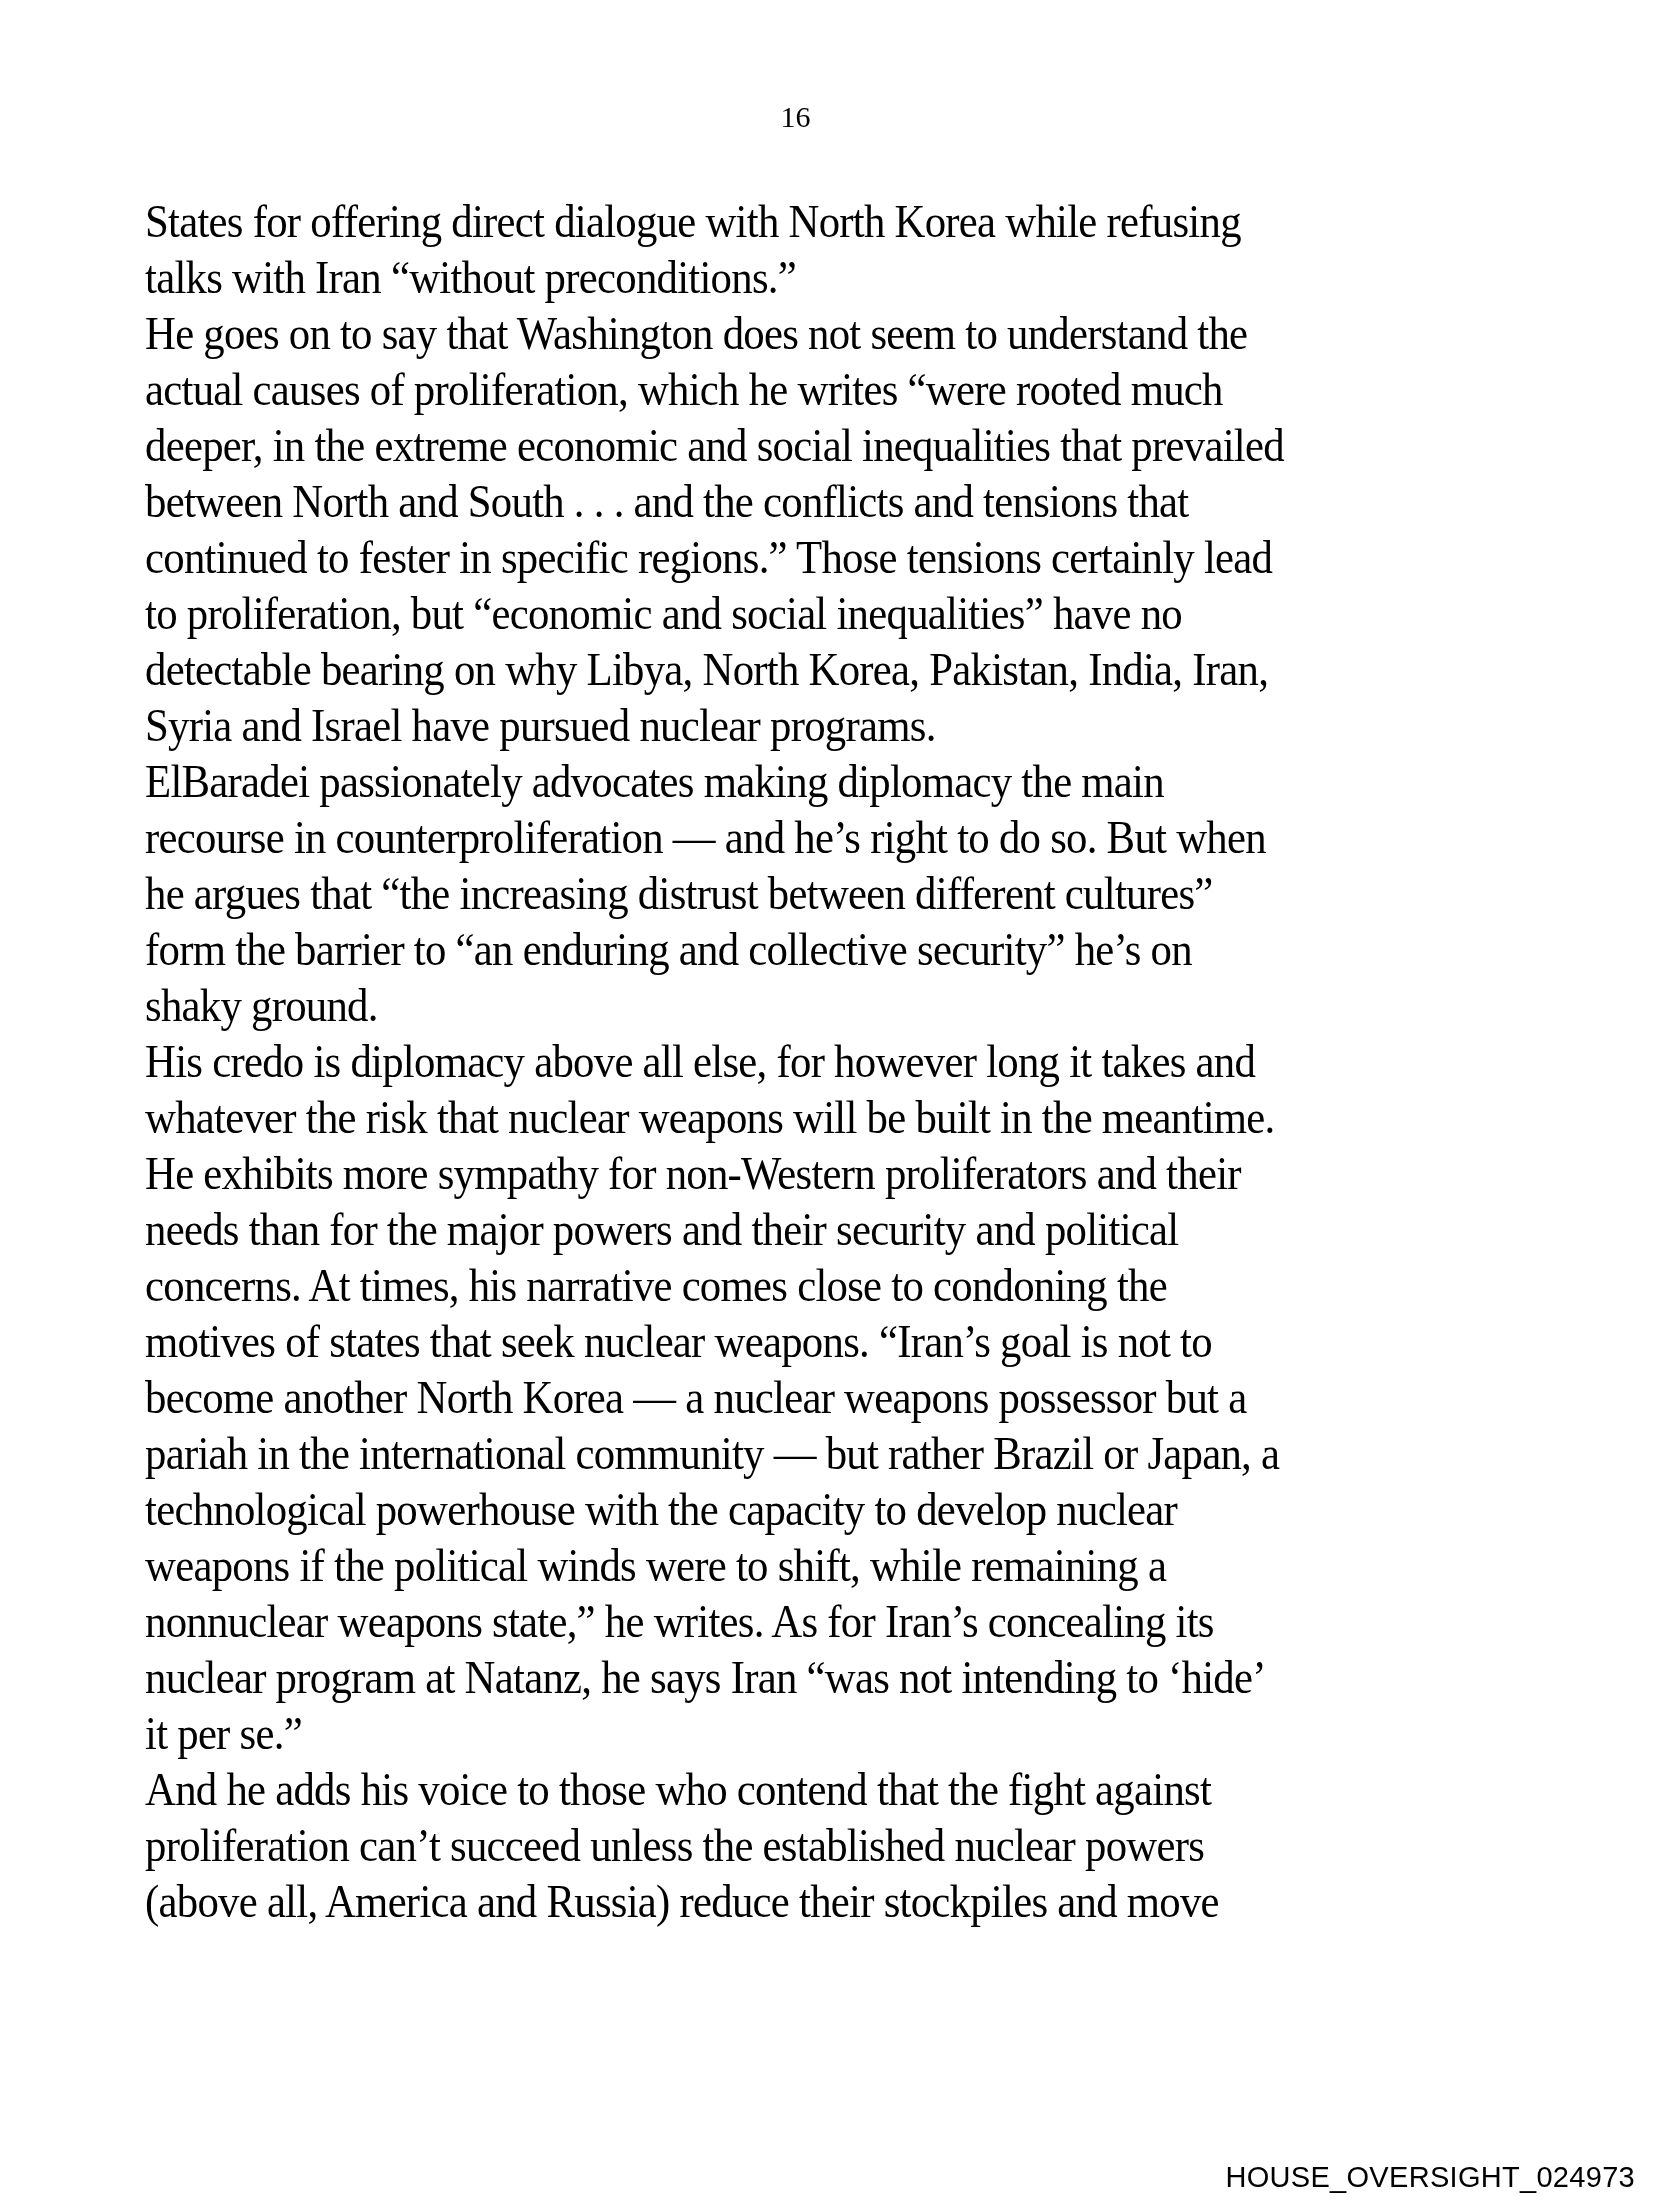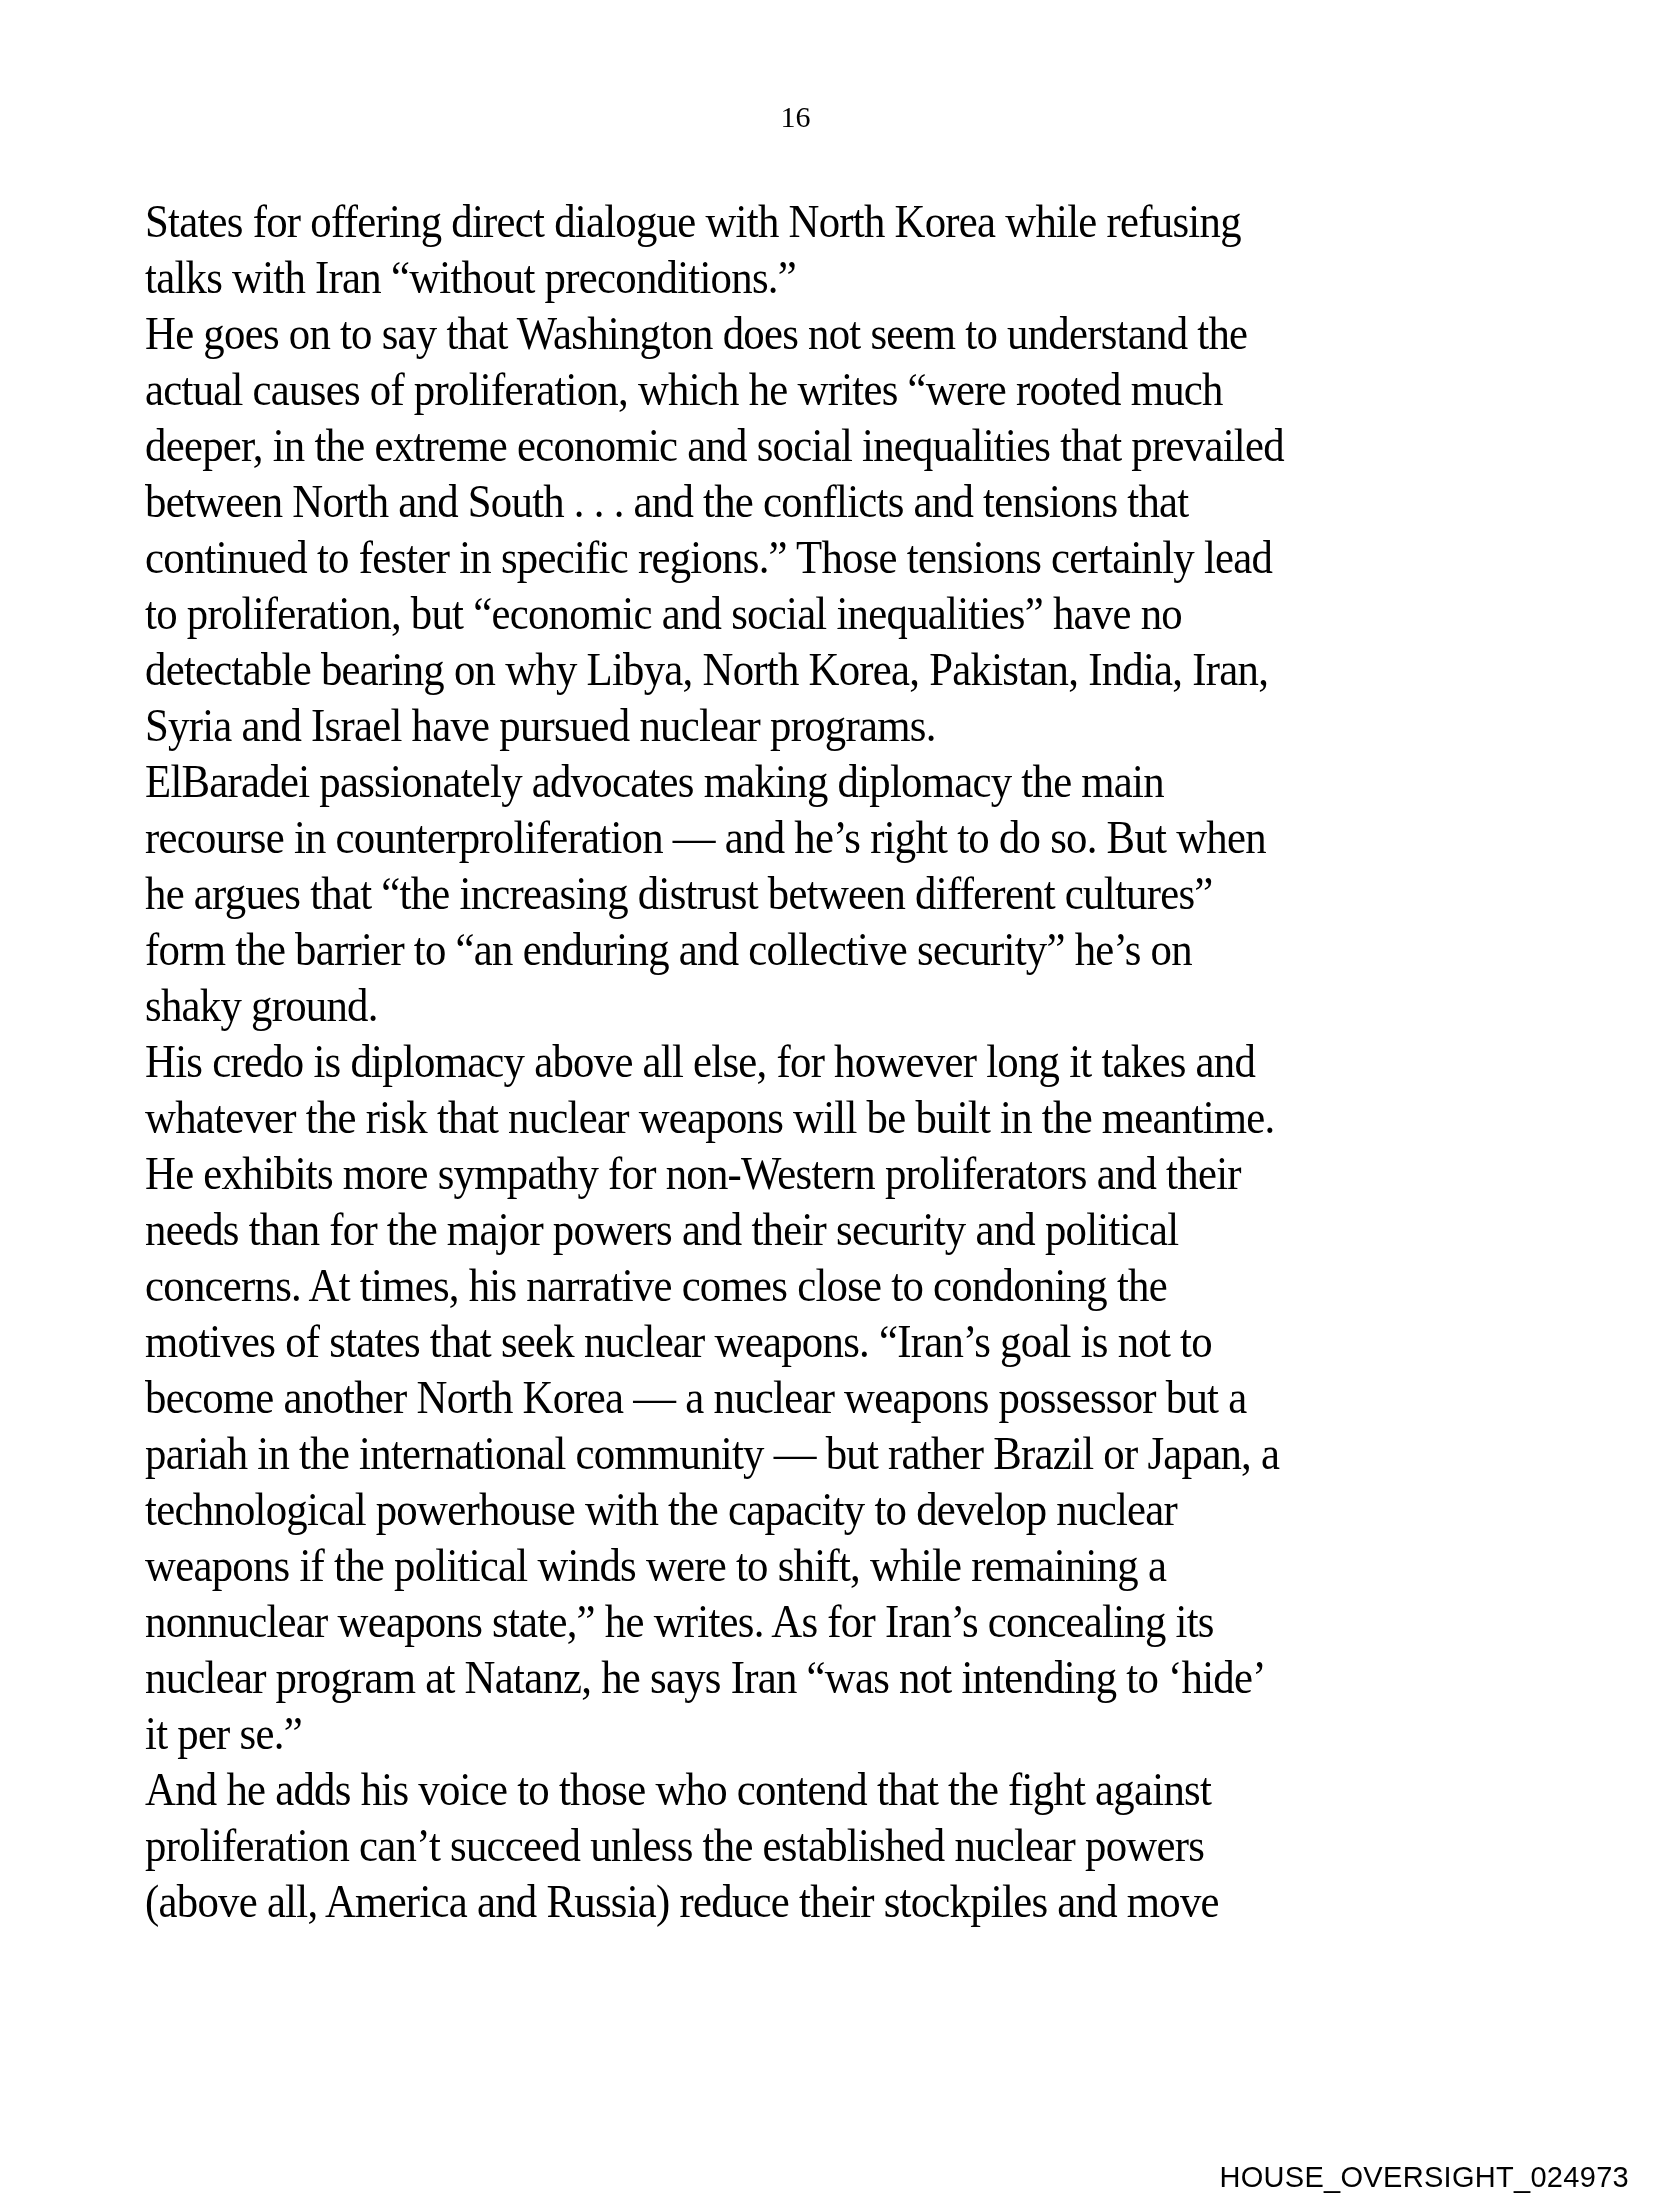--- a/index.html
+++ b/index.html
@@ -36,21 +36,21 @@
       transform: scaleX(0.93);
       transform-origin: left top;
     }
     .line {
       display: block;
       white-space: nowrap;
     }
     .footer-bates {
       position: absolute;
       top: 2159px;
-      right: 40px;
+      right: 34px;
       font-family: "Liberation Sans", sans-serif;
       font-size: 29px;
       line-height: 37px;
       letter-spacing: 0.3px;
     }
   </style>
 </head>
 <body>
 
 <div class="page-number">16</div>

